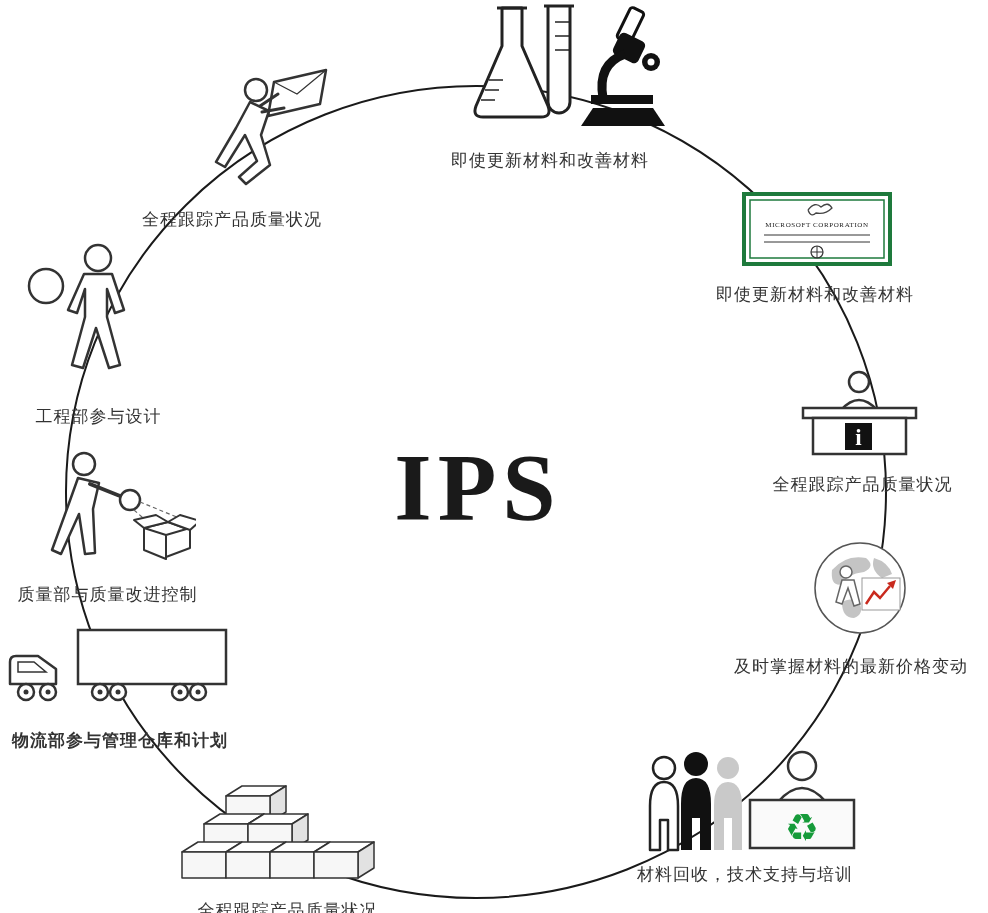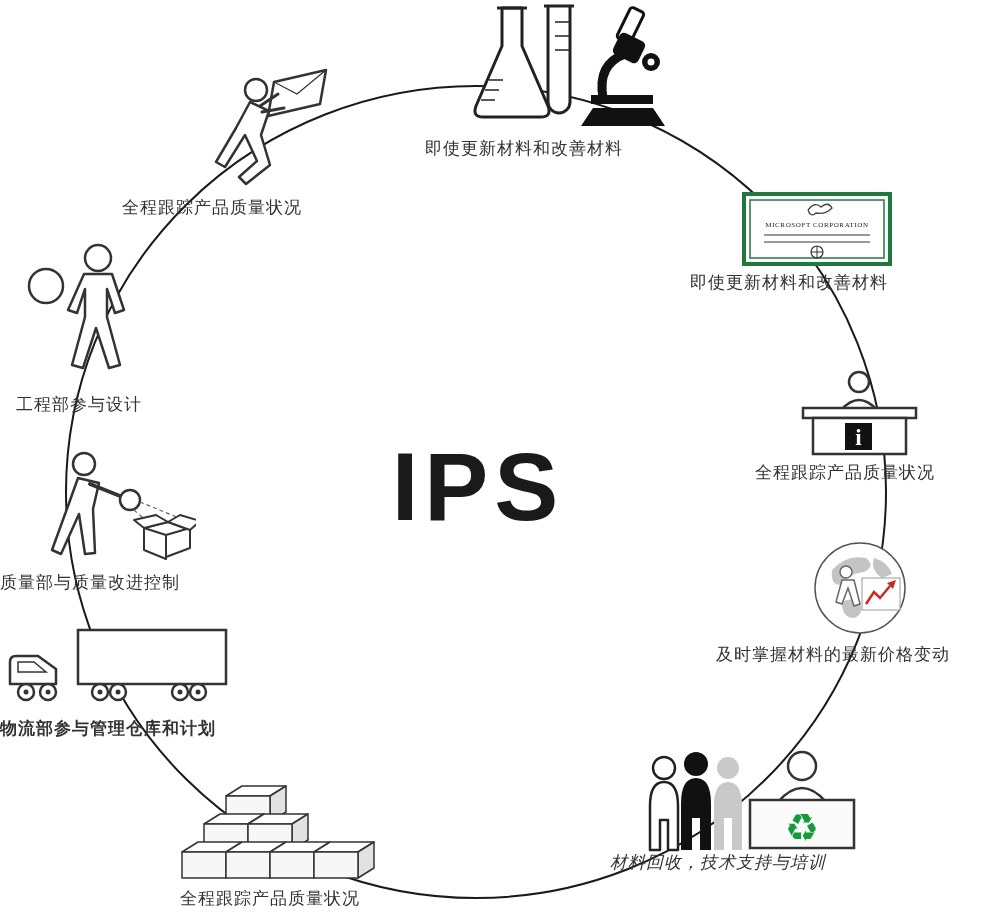--- a/index.html
+++ b/index.html
@@ -1,41 +1,41 @@
 <!DOCTYPE html>
 <html><head>
 <meta charset="utf-8">
 <style>
   html,body{margin:0;padding:0;background:#fff;}
   #stage{position:relative;width:988px;height:913px;background:#fff;overflow:hidden;
          font-family:"DejaVu Sans",sans-serif;}
   .abs{position:absolute;}
   svg{display:block;}
-  .node-label{position:absolute;font-size:17px;color:#333;text-align:left;line-height:1.2;
-              letter-spacing:1px;}
+  .node-label{position:absolute;font-size:17px;color:#333;text-align:center;line-height:1.2;
+              letter-spacing:1px;margin-top:12px;}
   #center-title{position:absolute;left:368px;top:432px;width:220px;text-align:center;
-                font-family:Liberation Sans, sans-serif;font-weight:bold;font-size:96px;
+                font-family:Liberation Serif, serif;font-weight:bold;font-size:96px;
                 color:#1a1a1a;letter-spacing:6px;}
   
   #cycle-ellipse{left:0;top:0;}
   .n-lab{left:445px;top:0;width:225px;height:135px;}
   .n-cert{left:742px;top:192px;width:150px;height:74px;}
   .n-desk{left:797px;top:370px;width:125px;height:88px;}
   .n-globe{left:812px;top:540px;width:96px;height:96px;}
   .n-recycle{left:626px;top:722px;width:232px;height:132px;}
   .n-boxes{left:178px;top:762px;width:220px;height:122px;}
   .n-truck{left:4px;top:626px;width:228px;height:88px;}
   .n-inspect{left:38px;top:448px;width:158px;height:118px;}
   .n-stand{left:26px;top:240px;width:122px;height:138px;}
   .n-carry{left:208px;top:66px;width:132px;height:122px;}
   .l-lab{left:425px;top:138px;width:250px;}
   .l-cert{left:690px;top:272px;width:250px;}
   .l-desk{left:755px;top:462px;width:215px;}
   .l-globe{left:716px;top:646px;width:270px;font-family:Liberation Mono, monospace;}
-  .l-recycle{left:610px;top:852px;width:270px;font-style:italic;}
+  .l-recycle{left:610px;top:852px;width:270px;}
   .l-boxes{left:180px;top:888px;width:215px;}
   .l-truck{left:0px;top:718px;width:240px;font-weight:bold;}
   .l-inspect{left:0px;top:572px;width:215px;}
   .l-stand{left:16px;top:394px;width:165px;}
   .l-carry{left:122px;top:197px;width:220px;}
 </style>
 </head>
 <body>
 
 <div id="stage">

